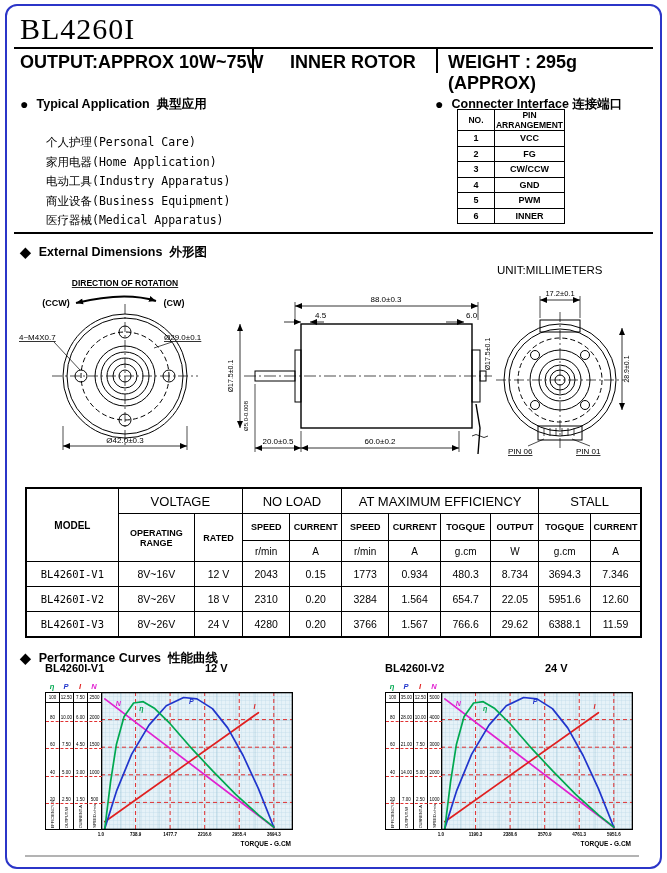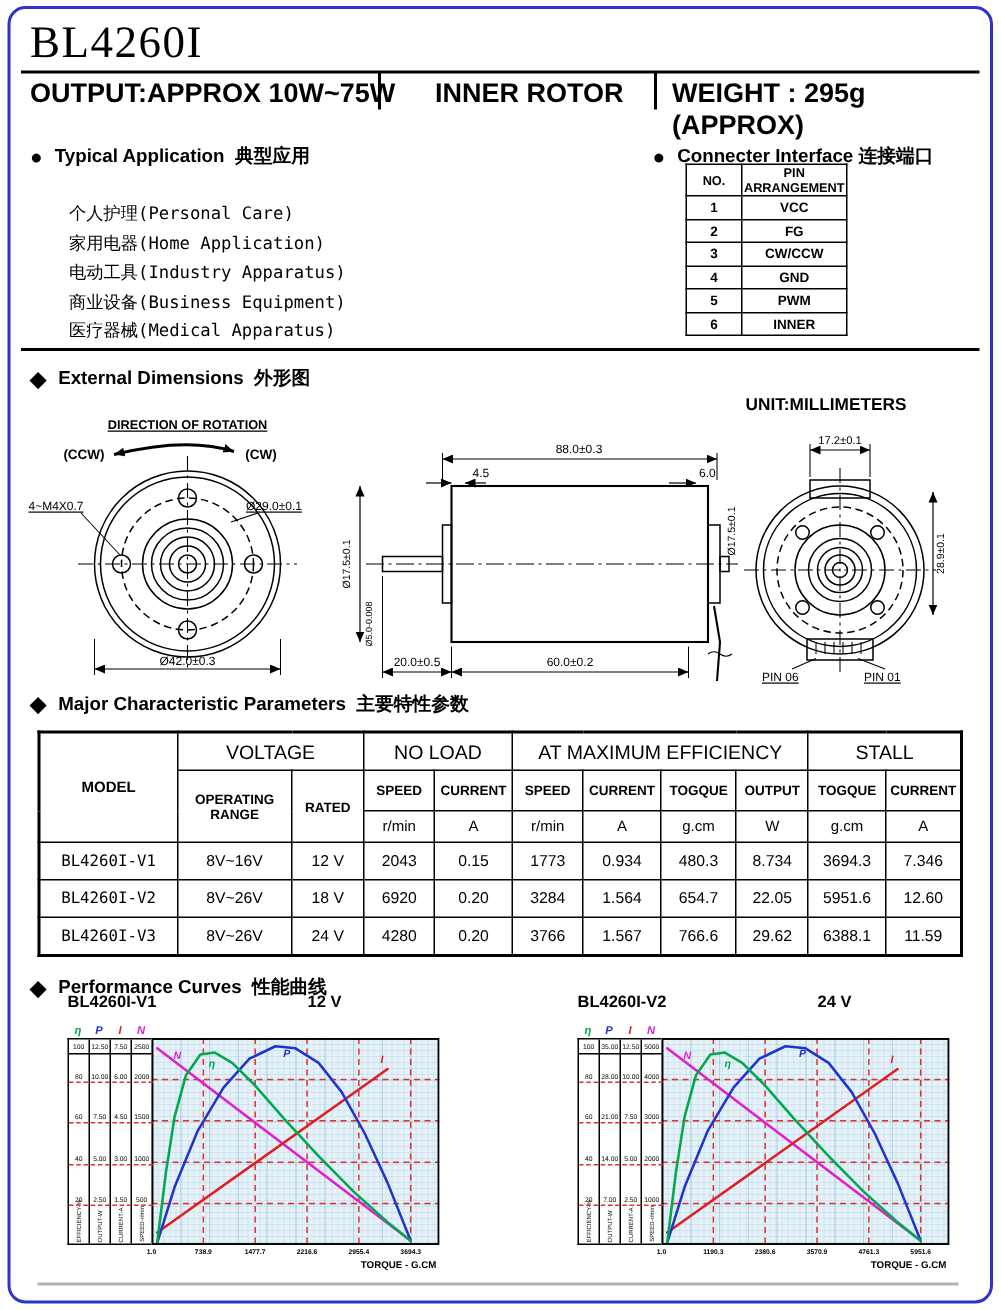--- a/index.html
+++ b/index.html
@@ -15,21 +15,21 @@
   .vline{position:absolute;background:#000;width:1.5px;}
   .hdr-cell{position:absolute;top:52px;font-size:18px;font-weight:bold;}
   .sec-head{position:absolute;font-size:12.5px;font-weight:bold;white-space:nowrap;}
   .bullet{display:inline-block;margin-right:8px;font-size:14px;vertical-align:-1px;}
   .app-list{position:absolute;left:46px;top:133px;font-family:"DejaVu Sans Mono",monospace;
             font-size:11.5px;line-height:19.5px;}
   table{border-collapse:collapse;}
   .conn-table{position:absolute;left:457px;top:109px;width:108px;font-size:9px;font-weight:bold;}
   .conn-table th,.conn-table td{border:1px solid #000;text-align:center;height:14.5px;padding:0;}
   .conn-table th{font-size:8.5px;}
-  .unit-label{position:absolute;left:497px;top:264px;font-weight:bold;font-size:11.5px;}
+  .unit-label{position:absolute;left:497px;top:264px;font-weight:normal;font-size:11.5px;}
   .dim-svg{position:absolute;left:14px;top:276px;}
   .param-table{position:absolute;left:25px;top:487px;width:617px;font-size:9.5px;}
   .param-table th,.param-table td{border:1px solid #000;text-align:center;padding:0;}
   .param-table{border:2px solid #000;}
   .pt-model{font-size:10px;font-weight:bold;}
   .pt-group{font-size:13px;font-weight:normal;height:24px;}
   .pt-sub{font-size:9px;font-weight:bold;height:26px;}
   .pt-unit{font-size:10px;font-weight:normal;height:20px;}
   .param-table td{font-size:10.5px;height:24px;}
   .param-table td.model-cell{font-family:"DejaVu Sans Mono",monospace;font-size:10.5px;}
@@ -227,23 +227,20 @@
       <line x1="548" y1="152" x2="548" y2="160" stroke-width="0.7"></line>
       <line x1="554" y1="152" x2="554" y2="160" stroke-width="0.7"></line>
       <line x1="560" y1="152" x2="560" y2="160" stroke-width="0.7"></line>
       <text x="494" y="178" font-size="8" stroke="none" fill="#000" text-decoration="underline">PIN 06</text>
       <line x1="514" y1="170" x2="530" y2="163" stroke-width="0.7"></line>
       <text x="562" y="178" font-size="8" stroke="none" fill="#000" text-decoration="underline">PIN 01</text>
       <line x1="576" y1="170" x2="558" y2="163" stroke-width="0.7"></line>
     </g>
   </svg>
 
-  <div class="sec-head" style="left:20px;top:461px">
-    <span class="bullet">◆</span><span>Major  Characteristic Parameters</span>&nbsp;&nbsp;<span>主要特性参数</span>
-  </div>
 
   <table class="param-table">
     <colgroup>
       <col style="width:15%">
         <col style="width:12.4%">
         <col style="width:7.8%">
       <col style="width:7.7%">
         <col style="width:8.4%">
         <col style="width:7.7%">
         <col style="width:8.4%">
@@ -294,21 +291,21 @@
           <td>0.934</td>
           <td>480.3</td>
           <td>8.734</td>
           <td>3694.3</td>
           <td>7.346</td>
         </tr>
         <tr>
           <td class="model-cell">BL4260I-V2</td>
           <td>8V~26V</td>
           <td>18 V</td>
-          <td>6920</td>
+          <td>2310</td>
           <td>0.20</td>
           <td>3284</td>
           <td>1.564</td>
           <td>654.7</td>
           <td>22.05</td>
           <td>5951.6</td>
           <td>12.60</td>
         </tr>
         <tr>
           <td class="model-cell">BL4260I-V3</td>

